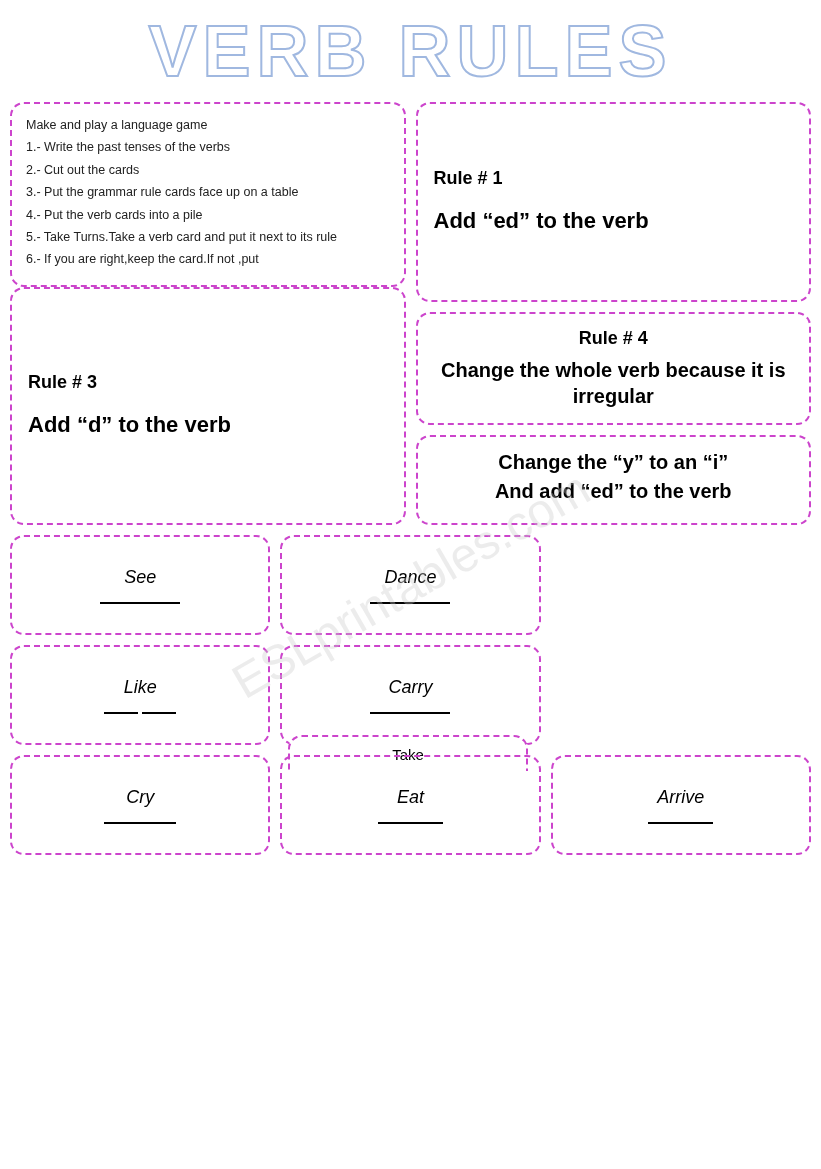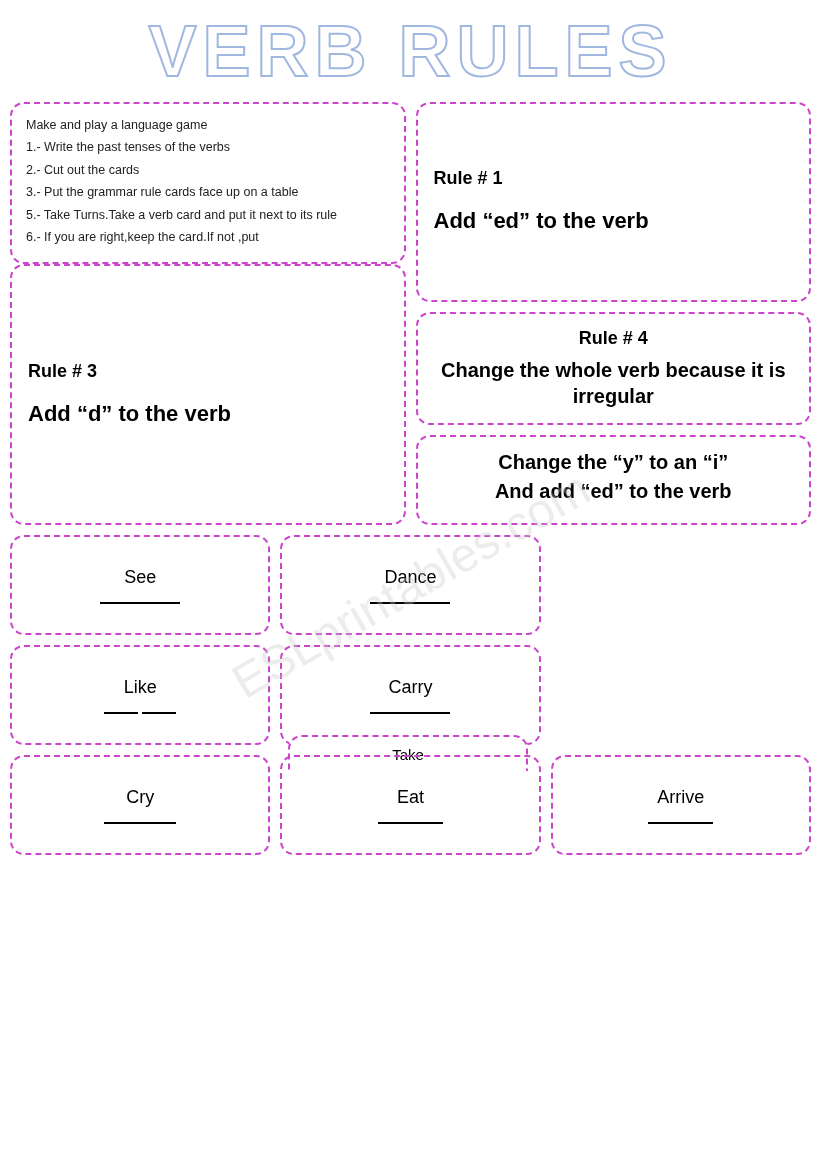--- a/index.html
+++ b/index.html
@@ -122,20 +122,21 @@
     .verb-card {
       border: 2px dashed #cc44cc;
       border-radius: 14px;
       padding: 14px 16px;
       text-align: center;
       display: flex;
       flex-direction: column;
       align-items: center;
       min-height: 100px;
       justify-content: center;
+      font-style: italic;
     }
     .verb-word {
       font-size: 18px;
       font-weight: normal;
       color: #000;
       margin-bottom: 14px;
     }
     .verb-line {
       width: 80px;
       border-bottom: 2px solid #000;
@@ -158,20 +159,21 @@
 
 <div class="main-grid">
 
   <div style="display:flex; flex-direction:column; ">
 
     <div class="instructions-card">
       <p>Make and play a language game</p>
       <p>1.- Write the past tenses of the verbs</p>
       <p>2.- Cut out the cards</p>
       <p>3.- Put the grammar rule cards face up on a table</p>
+      <p>4.- Put the verb cards into a pile</p>
       <p>5.- Take Turns.Take a verb card and put it next to its rule</p>
       <p>6.- If you are right,keep the card.If not ,put</p>
     </div>
 
     <div class="rule-card" style="flex:1; min-height: 160px;">
       <div class="rule-number">Rule # 3</div>
       <div class="rule-text">Add “d” to the verb</div>
     </div>
   </div>
 

